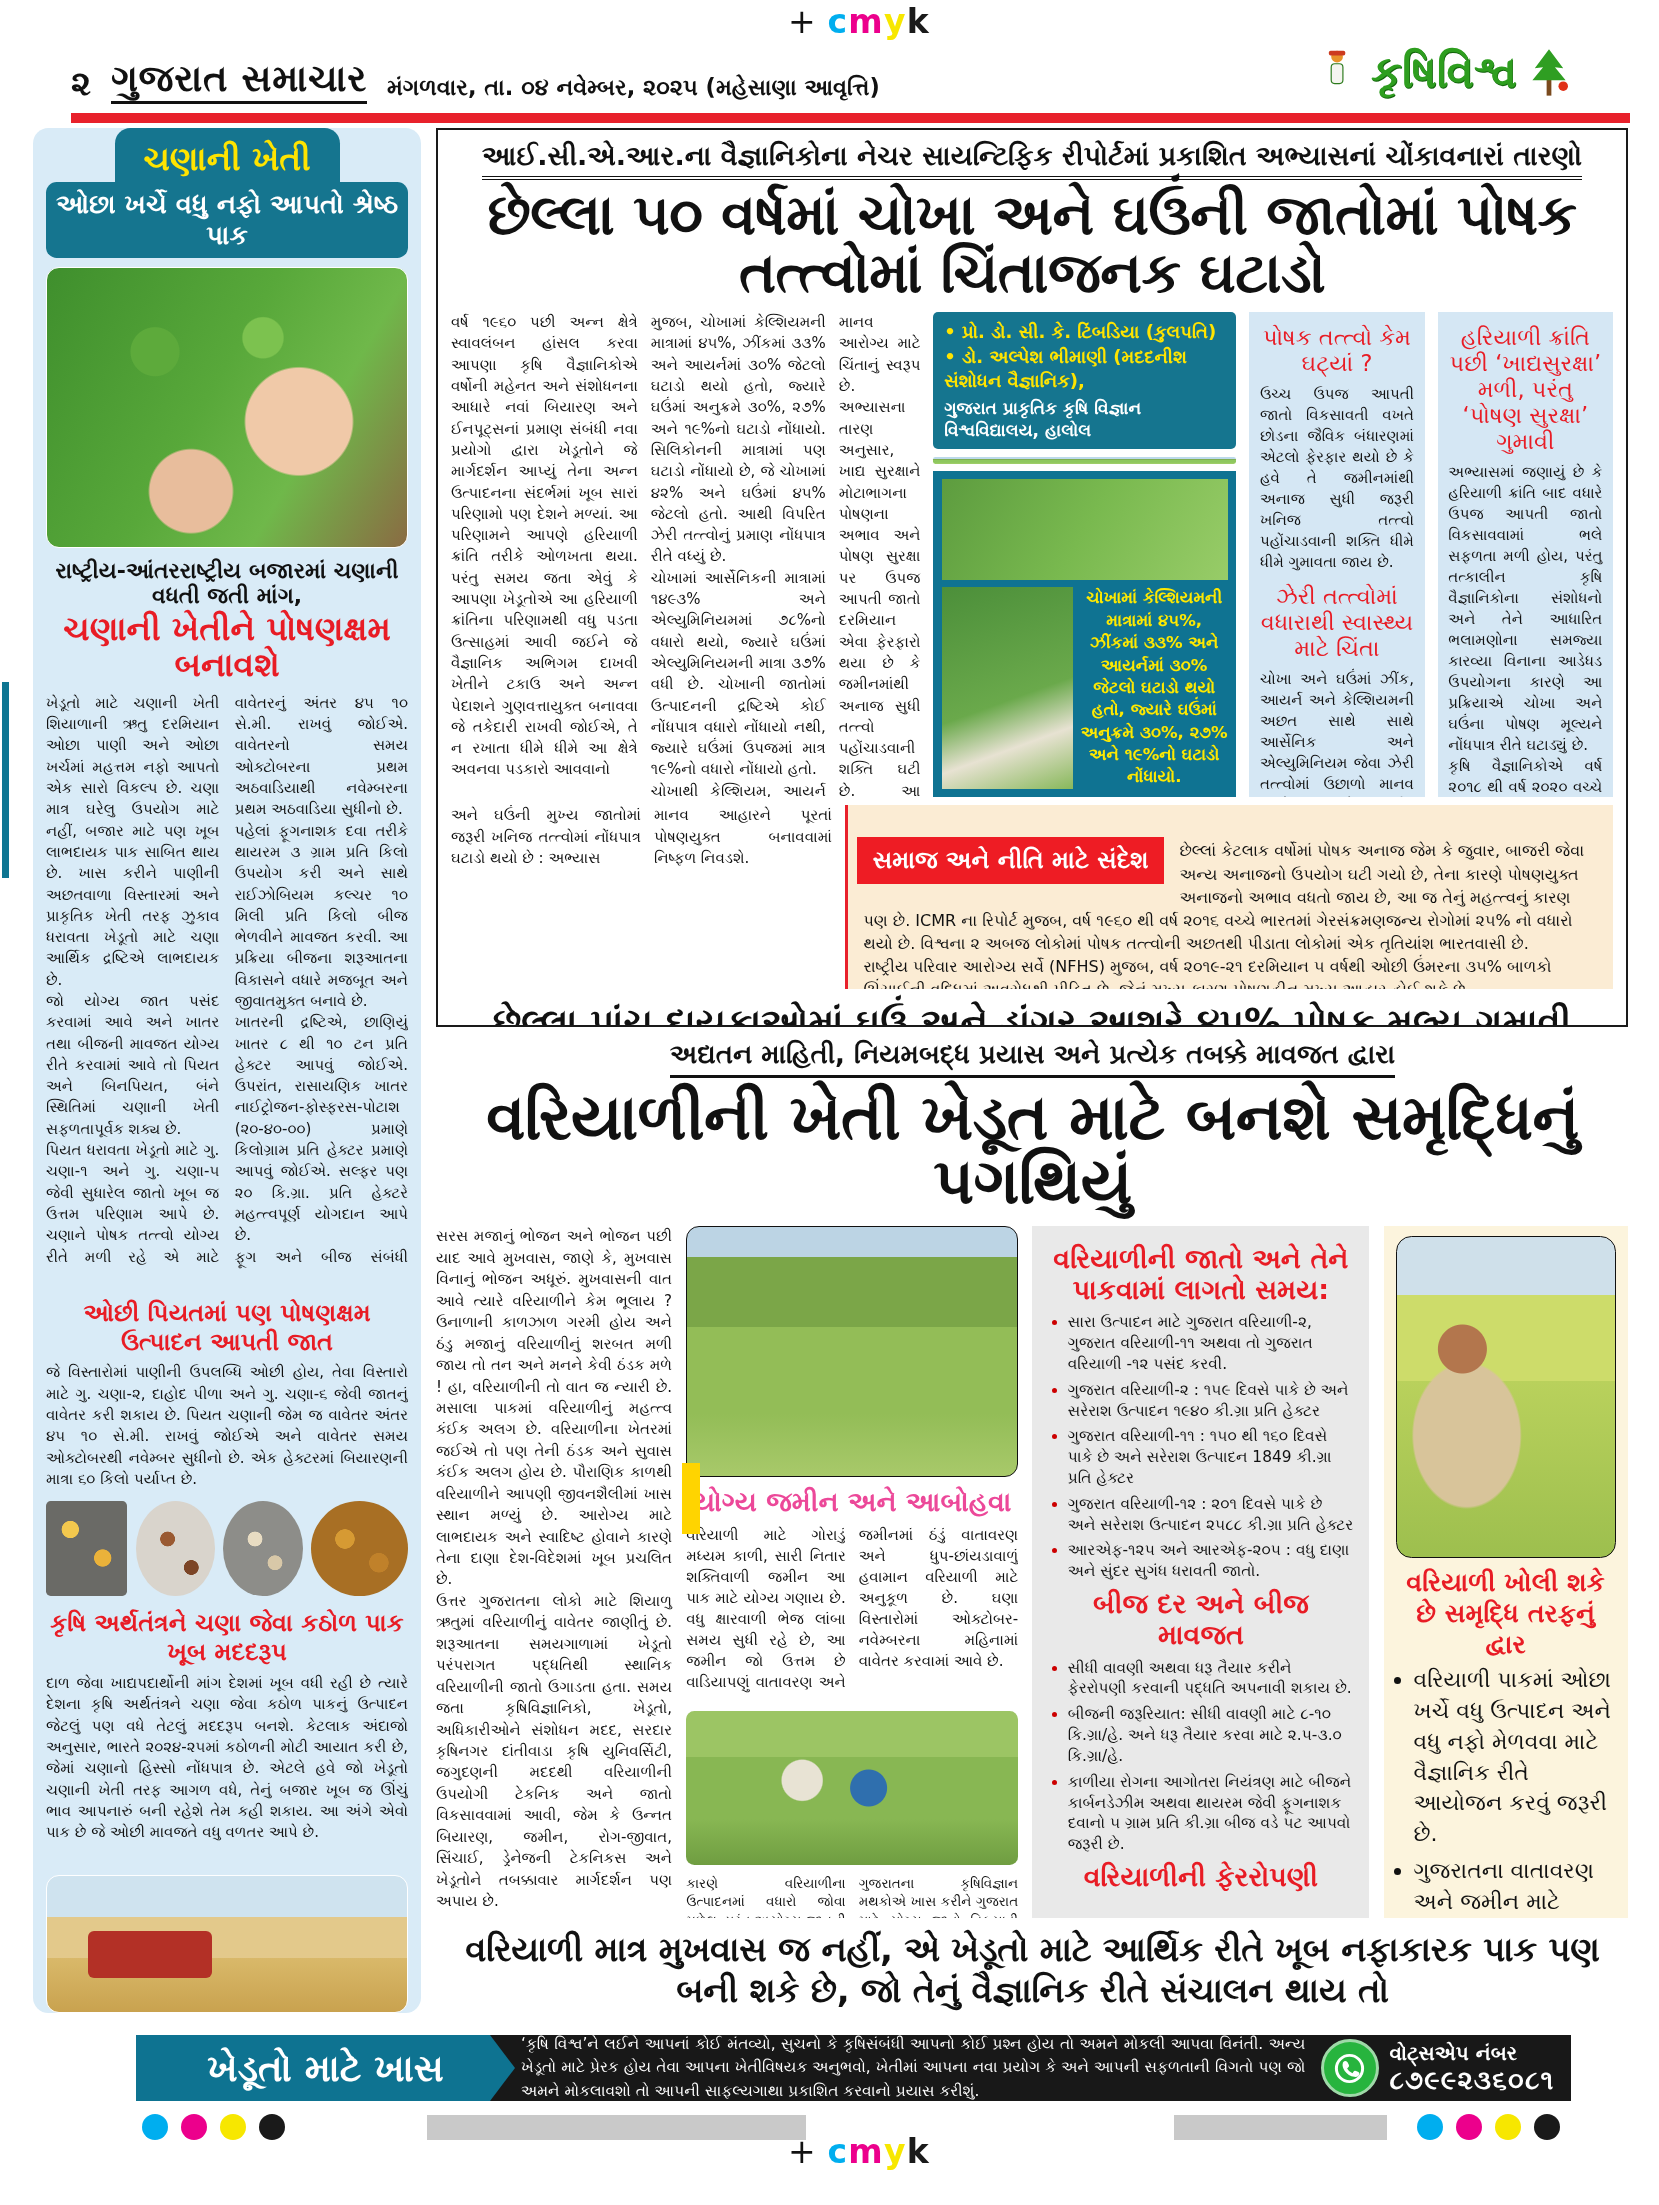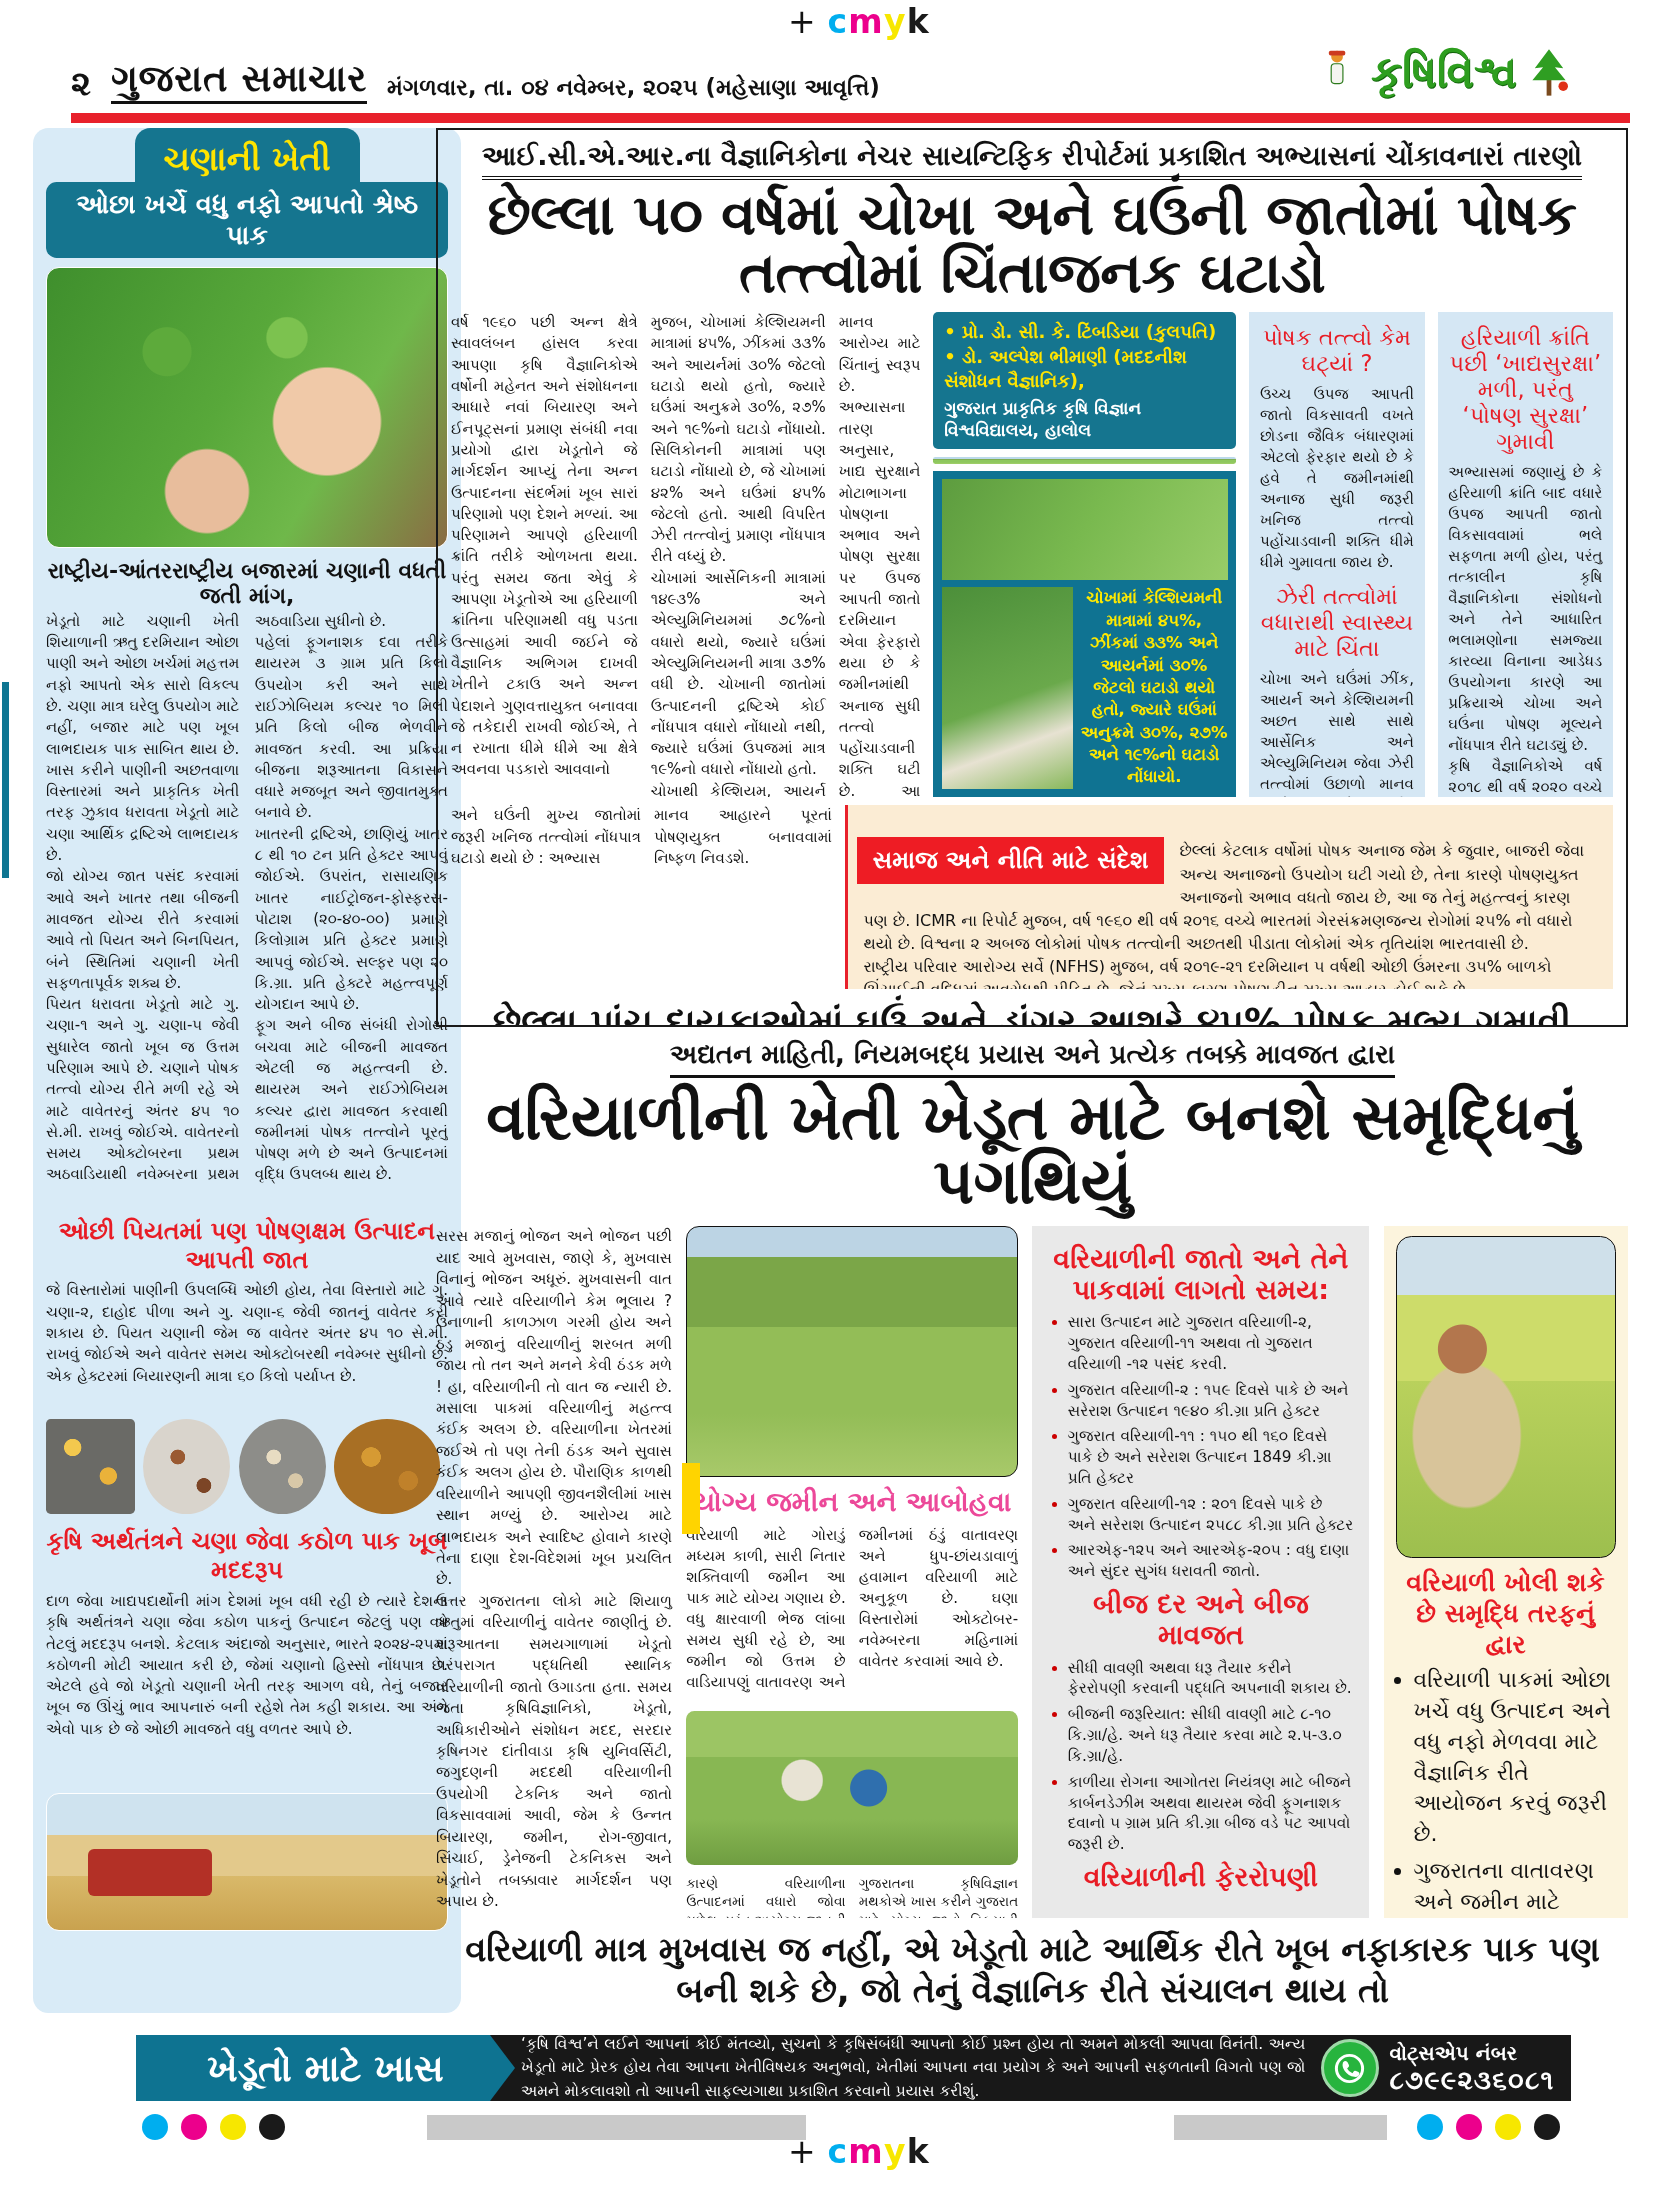--- a/index.html
+++ b/index.html
@@ -17,21 +17,21 @@
   .header{position:absolute;left:71px;top:57px;width:1423px;display:flex;align-items:flex-end;gap:20px;}
   .pgnum{font-size:34px;font-weight:800;}
   .masthead{font-size:37px;font-weight:800;letter-spacing:0.6px;border-bottom:3.6px solid #111;padding-bottom:1.2px;}
   .dateline{font-size:22.5px;font-weight:600;padding-bottom:3.6px;}
   .logo{position:absolute;right:80px;top:46px;display:flex;align-items:center;gap:7.1px;background:#fff;padding:0 6px;z-index:3;}
   .logo-text{font-size:44px;font-weight:800;color:#2e9e1f;text-shadow:0.6px 0.6px 0 #11610b;}
   .redrule{position:absolute;left:71px;top:113px;width:1559px;height:9.5px;background:#e8212b;}
   .edge-strip{position:absolute;left:2.4px;top:682px;width:7.1px;height:196px;background:#0e7592;}
 
   
-  .sidebar{position:absolute;left:33px;top:128px;width:428px;height:1885px;background:#d9ebf7;
+  .sidebar{position:absolute;left:33px;top:128px;width:388px;height:1885px;background:#d9ebf7;
            border-radius:15.4px;padding:0;box-sizing:border-box;overflow:hidden;}
   .sb-inner{padding:0 13px 12px;}
   .sb-tab{margin:0 auto;width:213px;background:#15758f;color:#ffe400;font-size:33px;font-weight:800;
           text-align:center;padding:10.7px 6px 7.1px;border-radius:0 0 0 0;border-bottom-left-radius:0;
           border-radius:15.4px 15.4px 0 0;}
   .sb-tagline{background:#15758f;color:#fff;font-size:26px;font-weight:700;text-align:center;
               padding:7.1px 4.7px;border-radius:10.7px;margin:-3.6px 0 8.3px;}
   .photo{border-radius:13px;border:1.8px solid #fff;}
   .sb-photo1{height:279px;background:
       radial-gradient(circle at 70% 55%,#f0c9a8 0 53px,transparent 55px),
@@ -178,20 +178,21 @@
   </div>
   <div class="redrule"></div>
   <div class="edge-strip"></div>
 
   <div class="sidebar">
     <div class="sb-tab">ચણાની ખેતી</div>
     <div class="sb-inner">
       <div class="sb-tagline">ઓછા ખર્ચે વધુ નફો આપતો શ્રેષ્ઠ પાક</div>
       <div class="photo sb-photo1"></div>
       <div class="sb-kicker">રાષ્ટ્રીય-આંતરરાષ્ટ્રીય બજારમાં ચણાની વધતી જતી માંગ,</div>
+      <div class="sb-headline">ચણાની ખેતીને પોષણક્ષમ બનાવશે</div>
       <div class="sb-body just prelines" style="height:593px;overflow:hidden;">ખેડૂતો માટે ચણાની ખેતી શિયાળાની ઋતુ દરમિયાન ઓછા પાણી અને ઓછા ખર્ચમાં મહત્તમ નફો આપતો એક સારો વિકલ્પ છે. ચણા માત્ર ઘરેલુ ઉપયોગ માટે નહીં, બજાર માટે પણ ખૂબ લાભદાયક પાક સાબિત થાય છે. ખાસ કરીને પાણીની અછતવાળા વિસ્તારમાં અને પ્રાકૃતિક ખેતી તરફ ઝુકાવ ધરાવતા ખેડૂતો માટે ચણા આર્થિક દ્રષ્ટિએ લાભદાયક છે.
 જો યોગ્ય જાત પસંદ કરવામાં આવે અને ખાતર તથા બીજની માવજત યોગ્ય રીતે કરવામાં આવે તો પિયત અને બિનપિયત, બંને સ્થિતિમાં ચણાની ખેતી સફળતાપૂર્વક શક્ય છે.
 પિયત ધરાવતા ખેડૂતો માટે ગુ. ચણા-૧ અને ગુ. ચણા-૫ જેવી સુધારેલ જાતો ખૂબ જ ઉત્તમ પરિણામ આપે છે. ચણાને પોષક તત્ત્વો યોગ્ય રીતે મળી રહે એ માટે વાવેતરનું અંતર ૪૫  ૧૦ સે.મી. રાખવું જોઈએ. વાવેતરનો સમય ઓક્ટોબરના પ્રથમ અઠવાડિયાથી નવેમ્બરના પ્રથમ અઠવાડિયા સુધીનો છે.
 પહેલાં ફૂગનાશક દવા તરીકે થાયરમ ૩ ગ્રામ પ્રતિ કિલો ઉપયોગ કરી અને સાથે રાઈઝોબિયમ કલ્ચર ૧૦ મિલી પ્રતિ કિલો બીજ ભેળવીને માવજત કરવી. આ પ્રક્રિયા બીજના શરૂઆતના વિકાસને વધારે મજબૂત અને જીવાતમુક્ત બનાવે છે.
 ખાતરની દ્રષ્ટિએ, છાણિયું ખાતર ૮ થી ૧૦ ટન પ્રતિ હેક્ટર આપવું જોઈએ. ઉપરાંત, રાસાયણિક ખાતર નાઈટ્રોજન-ફોસ્ફરસ-પોટાશ (૨૦-૪૦-૦૦) પ્રમાણે કિલોગ્રામ પ્રતિ હેક્ટર પ્રમાણે આપવું જોઈએ. સલ્ફર પણ ૨૦ કિ.ગ્રા. પ્રતિ હેક્ટરે મહત્ત્વપૂર્ણ યોગદાન આપે છે.
 ફૂગ અને બીજ સંબંધી રોગોથી બચવા માટે બીજની માવજત એટલી જ મહત્ત્વની છે. થાયરમ અને રાઈઝોબિયમ કલ્ચર દ્વારા માવજત કરવાથી જમીનમાં પોષક તત્ત્વોને પૂરતું પોષણ મળે છે અને ઉત્પાદનમાં વૃદ્ધિ ઉપલબ્ધ થાય છે.</div>
       <div class="sb-subhead">ઓછી પિયતમાં પણ પોષણક્ષમ ઉત્પાદન આપતી જાત</div>
       <div class="sb-par just" style="height:127px;overflow:hidden;">જે વિસ્તારોમાં પાણીની ઉપલબ્ધિ ઓછી હોય, તેવા વિસ્તારો માટે ગુ. ચણા-૨, દાહોદ પીળા અને ગુ. ચણા-૬ જેવી જાતનું વાવેતર કરી શકાય છે. પિયત ચણાની જેમ જ વાવેતર અંતર ૪૫  ૧૦ સે.મી. રાખવું જોઈએ અને વાવેતર સમય ઓક્ટોબરથી નવેમ્બર સુધીનો છે. એક હેક્ટરમાં બિયારણની માત્રા ૬૦ કિલો પર્યાપ્ત છે.</div>
       <div class="seeds">
         <div class="seed seed1"></div>

